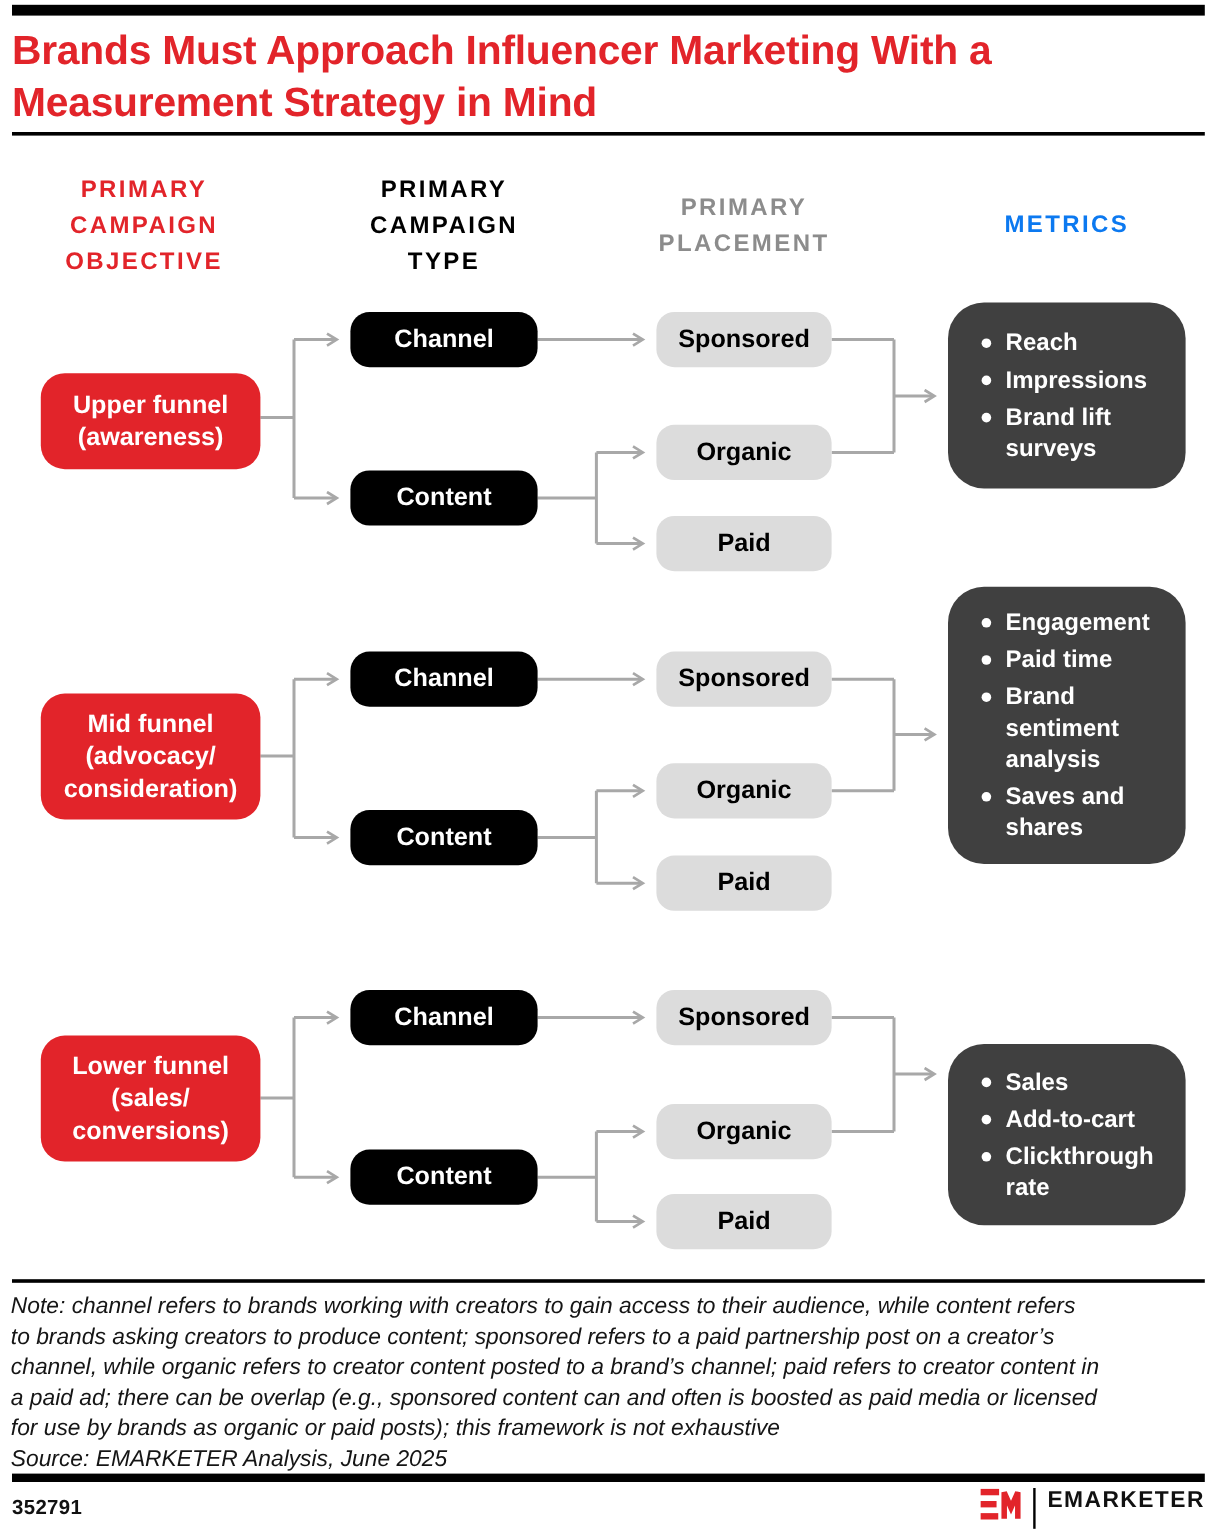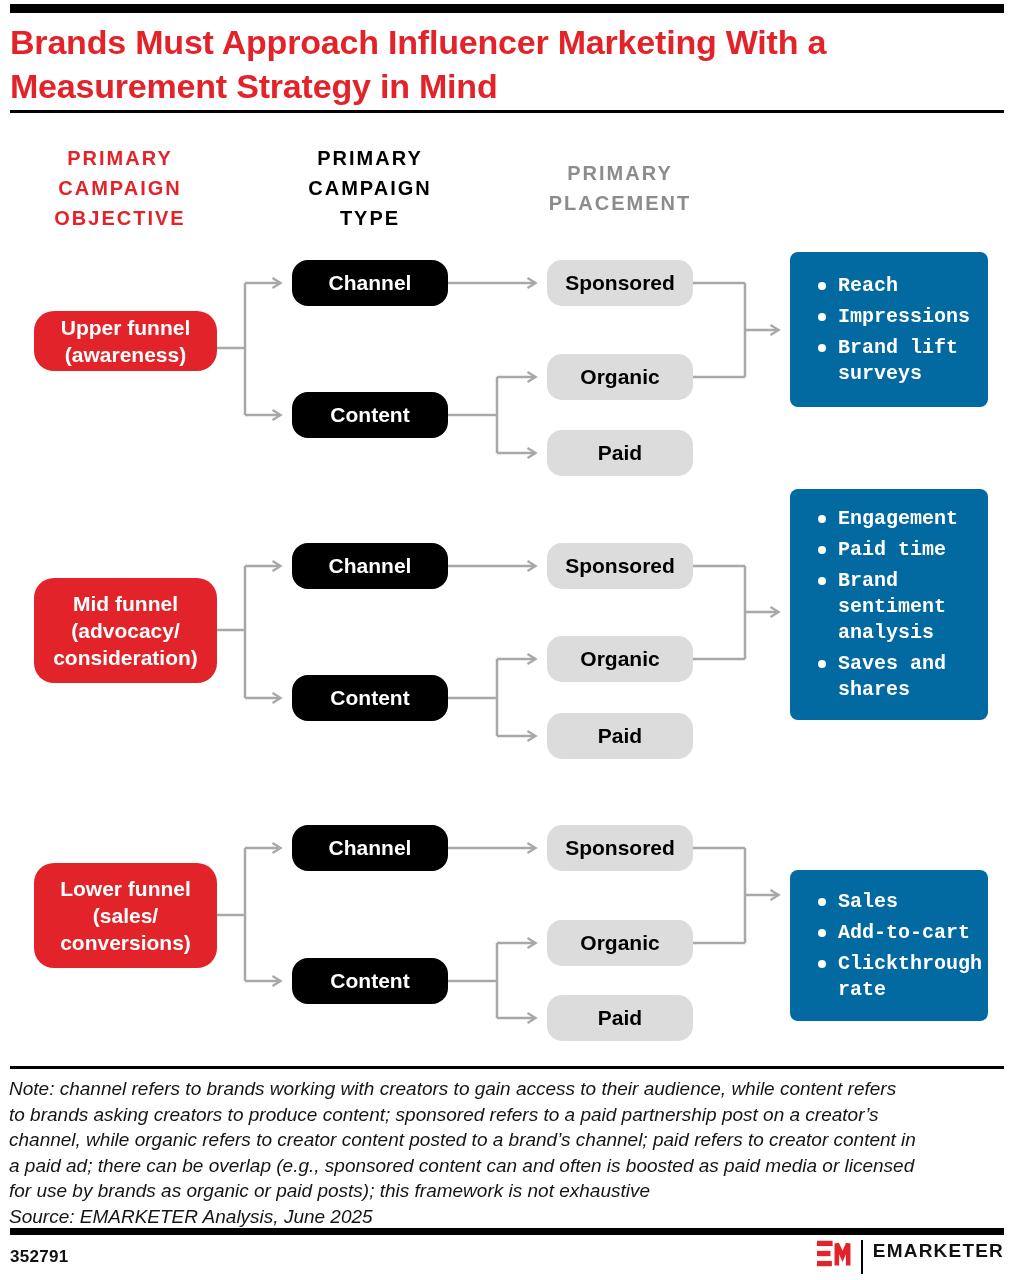--- a/index.html
+++ b/index.html
@@ -60,44 +60,43 @@
     font-size:21px;
   }
   .place-box{
     left:547px;width:146px;height:46px;
     background:#DCDCDC;color:#000;
     border-radius:15px;
     font-size:21px;
   }
   .metrics-box{
     left:790px;width:198px;
-    background:#0369a1;color:#fff;
-    border-radius:8px;
+    background:#404040;color:#fff;
+    border-radius:30px;
     justify-content:flex-start;
     text-align:left;
-    font-family:Liberation Mono, monospace;
   }
   .metrics-box ul{
     list-style:none;margin:0;padding:0 12px 0 26px;width:100%;
   }
   .metrics-box li{
     position:relative;
     padding-left:22px;
     margin:5px 0;
     font-size:20px;line-height:26px;font-weight:700;
   }
   .metrics-box li::before{
     content:"";
     position:absolute;left:2px;top:9px;
     width:8px;height:8px;border-radius:50%;
     background:#fff;
   }
 
   
-  .r1 .obj-box{top:311px;height:60px;}
+  .r1 .obj-box{top:311px;height:80px;}
   .r1 .channel-box{top:260px;}
   .r1 .content-box{top:392px;}
   .r1 .sponsored-box{top:260px;}
   .r1 .organic-box{top:354px;}
   .r1 .paid-box{top:430px;}
   .r1 .metrics-box{top:252px;height:155px;}
   
   .r2 .obj-box{top:578px;height:105px;}
   .r2 .channel-box{top:543px;}
   .r2 .content-box{top:675px;}
@@ -152,20 +151,21 @@
   <div class="bar title-rule"></div>
 
   <div class="col-h obj-h">PRIMARY
 CAMPAIGN
 OBJECTIVE</div>
   <div class="col-h type-h">PRIMARY
 CAMPAIGN
 TYPE</div>
   <div class="col-h place-h">PRIMARY
 PLACEMENT</div>
+  <div class="col-h metrics-h">METRICS</div>
 
   <svg class="connectors" width="1014" height="1280" viewBox="0 0 1014 1280" aria-hidden="true">
     <defs>
       <marker id="arw" viewBox="0 0 10 10" refX="7.5" refY="5" markerWidth="5" markerHeight="5" orient="auto-start-reverse">
         <path d="M1.5 1 L8 5 L1.5 9" fill="none" stroke="#A8A8A8" stroke-width="1.8"></path>
       </marker>
     </defs>
     <g stroke="#A8A8A8" stroke-width="2.5" fill="none">
 
       <path d="M217 348 H245 M245 283 V415 M448 415 H497 M497 377 V453 M693 283 H745 M693 377 H745 M745 283 V377"></path>

